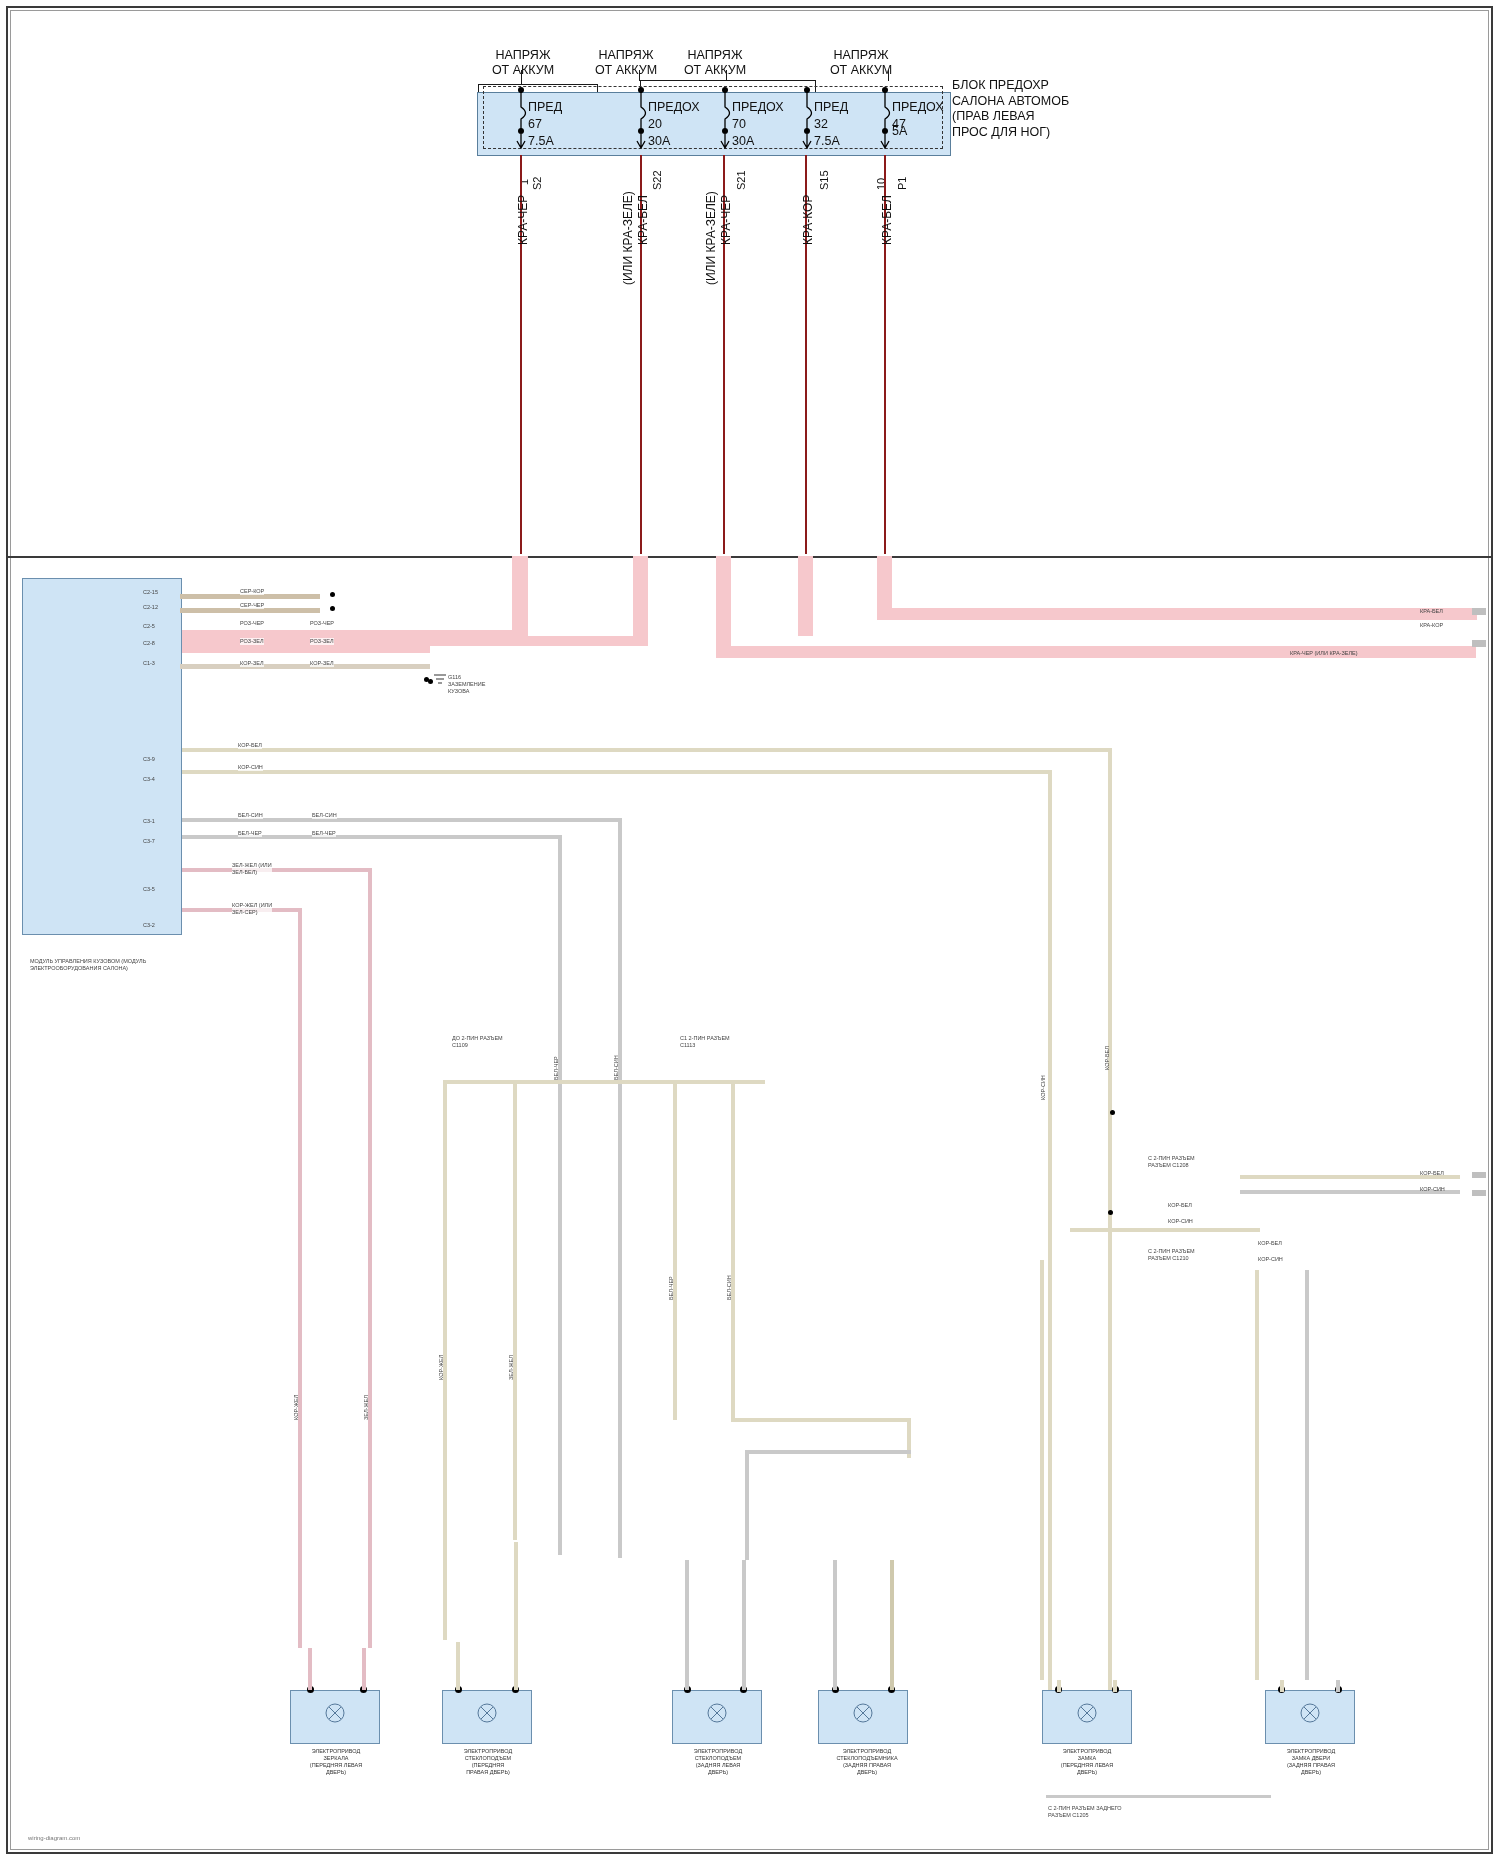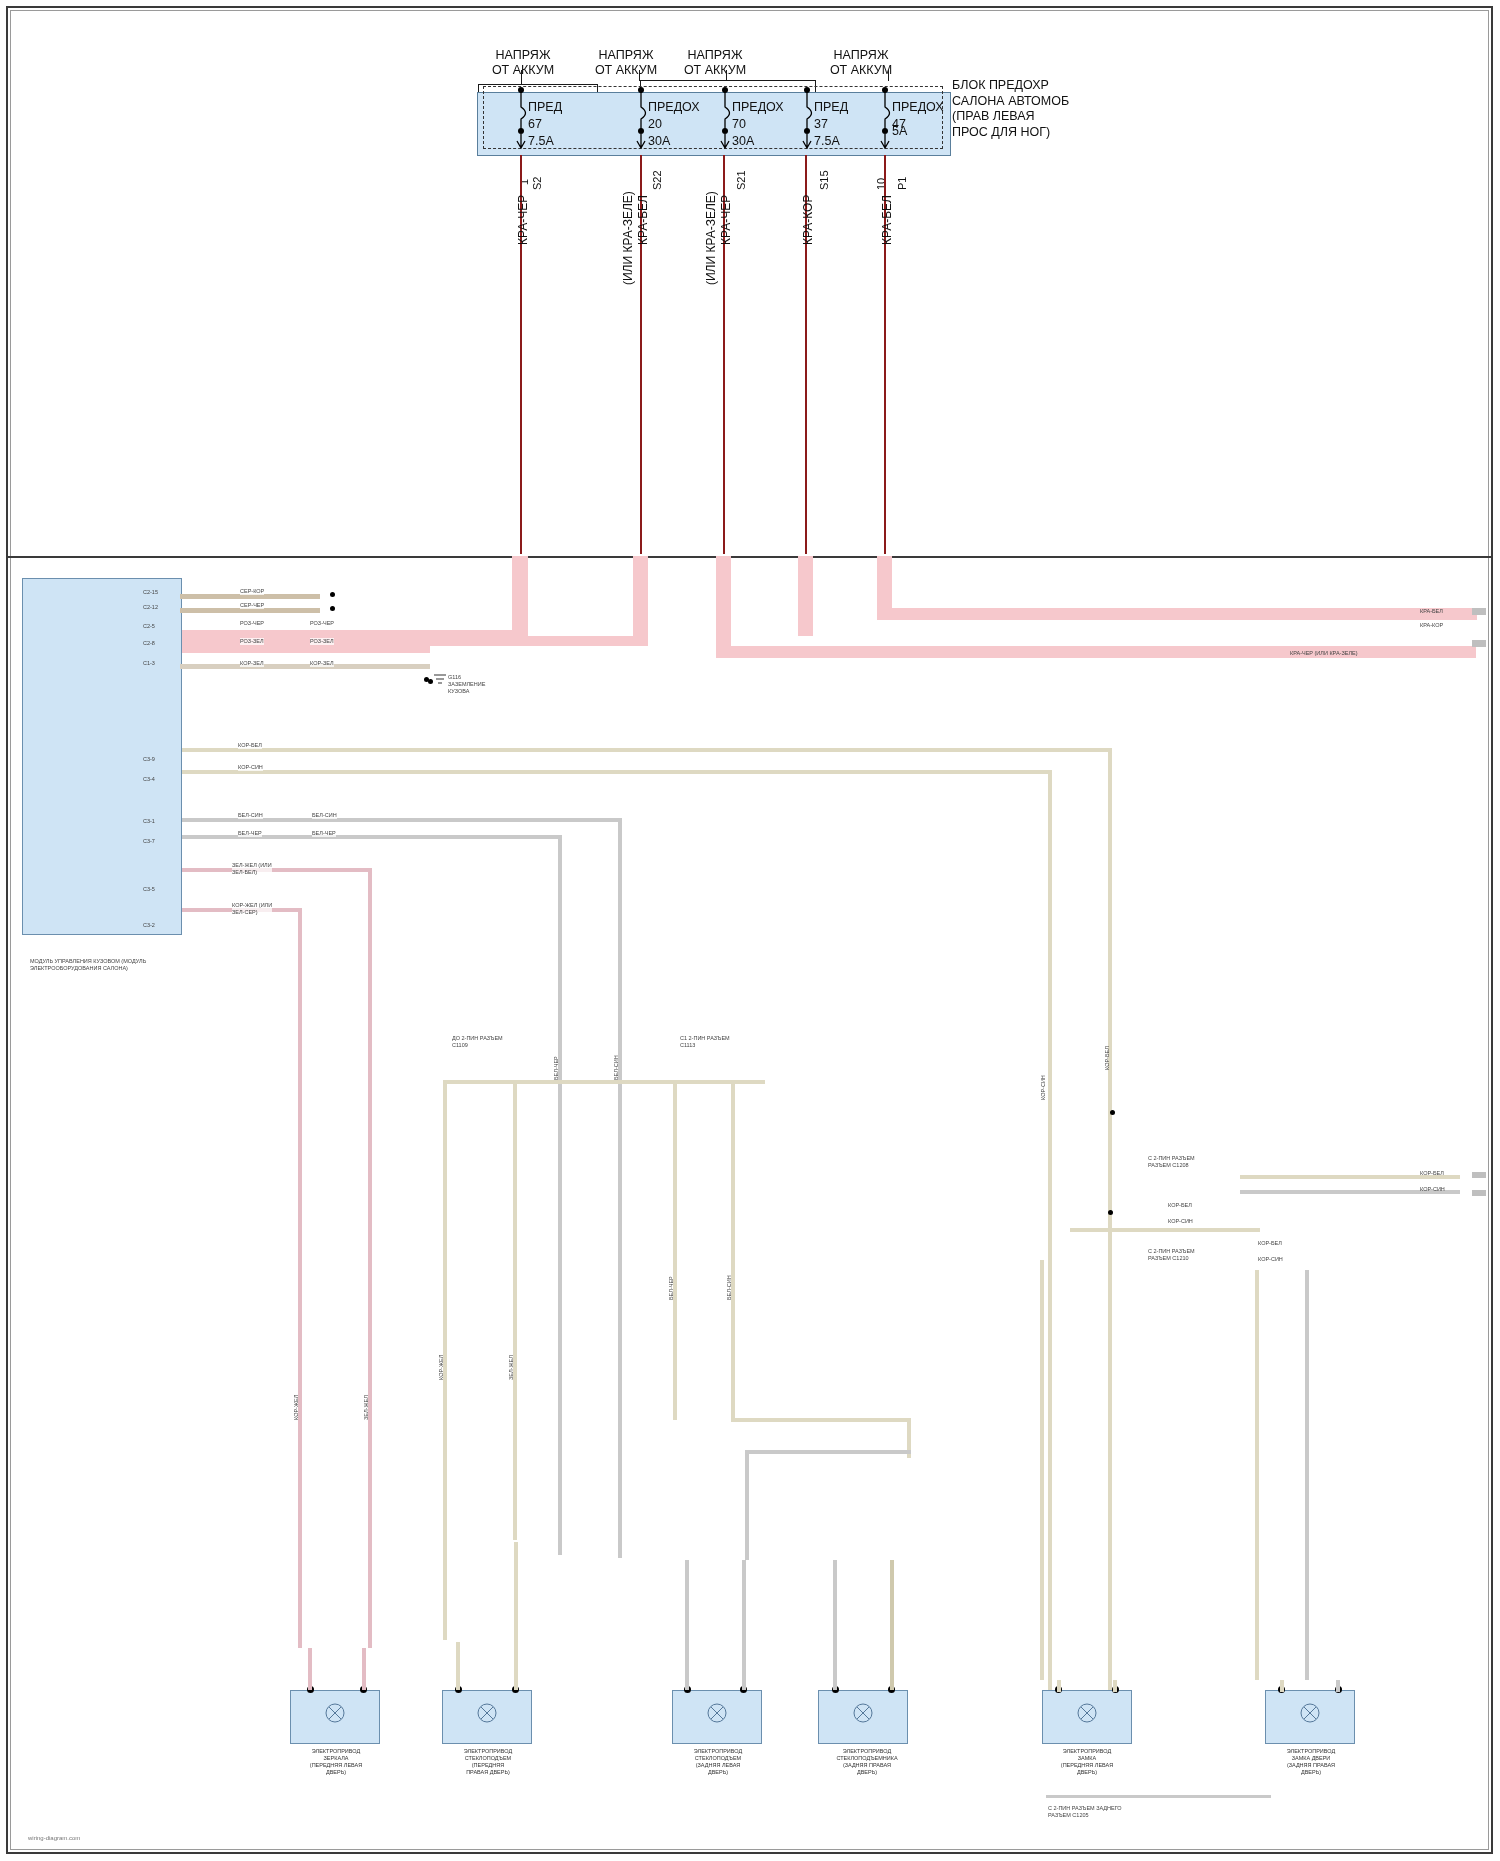--- a/index.html
+++ b/index.html
@@ -255,21 +255,21 @@
   <div class="fuse-label" style="left:732px; top:134px;">30А</div>
   <div class="vtxt" style="left:735px; top:190px; font-size:11px;">S21</div>
 
   <svg class="fuse-sym" style="left:800px; top:85px; width:22px; height:70px;" viewBox="0 0 22 70">
     <circle cx="7" cy="5" r="3" fill="#000"></circle>
     <path d="M7 5 L7 22 Q16 28 7 34 L7 46" stroke="#000" fill="none" stroke-width="1.3"></path>
     <circle cx="7" cy="46" r="3" fill="#000"></circle>
     <path d="M7 49 L7 62 M3 56 L7 63 L11 56" stroke="#000" fill="none" stroke-width="1.3"></path>
   </svg>
   <div class="fuse-label" style="left:814px; top:100px;">ПРЕД</div>
-  <div class="fuse-label" style="left:814px; top:117px;">37</div>
+  <div class="fuse-label" style="left:814px; top:117px;">32</div>
   <div class="fuse-label" style="left:814px; top:134px;">7.5А</div>
   <div class="vtxt" style="left:818px; top:190px; font-size:11px;">S15</div>
 
   <svg class="fuse-sym" style="left:878px; top:85px; width:22px; height:70px;" viewBox="0 0 22 70">
     <circle cx="7" cy="5" r="3" fill="#000"></circle>
     <path d="M7 5 L7 22 Q16 28 7 34 L7 46" stroke="#000" fill="none" stroke-width="1.3"></path>
     <circle cx="7" cy="46" r="3" fill="#000"></circle>
     <path d="M7 49 L7 62 M3 56 L7 63 L11 56" stroke="#000" fill="none" stroke-width="1.3"></path>
   </svg>
   <div class="fuse-label" style="left:892px; top:100px;">ПРЕДОХ</div>

